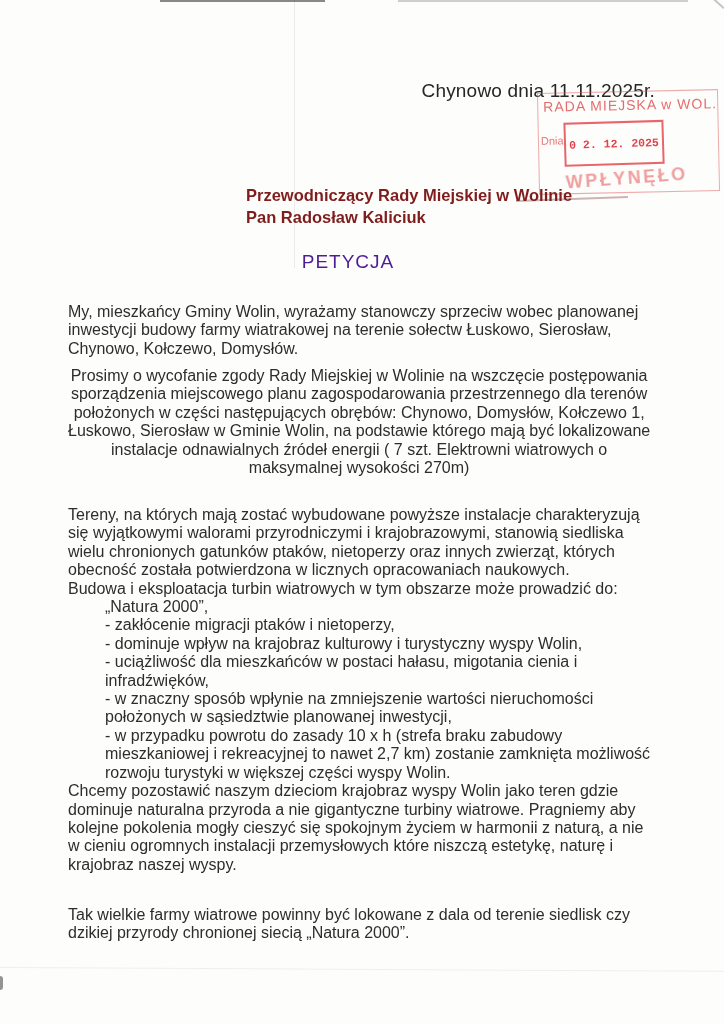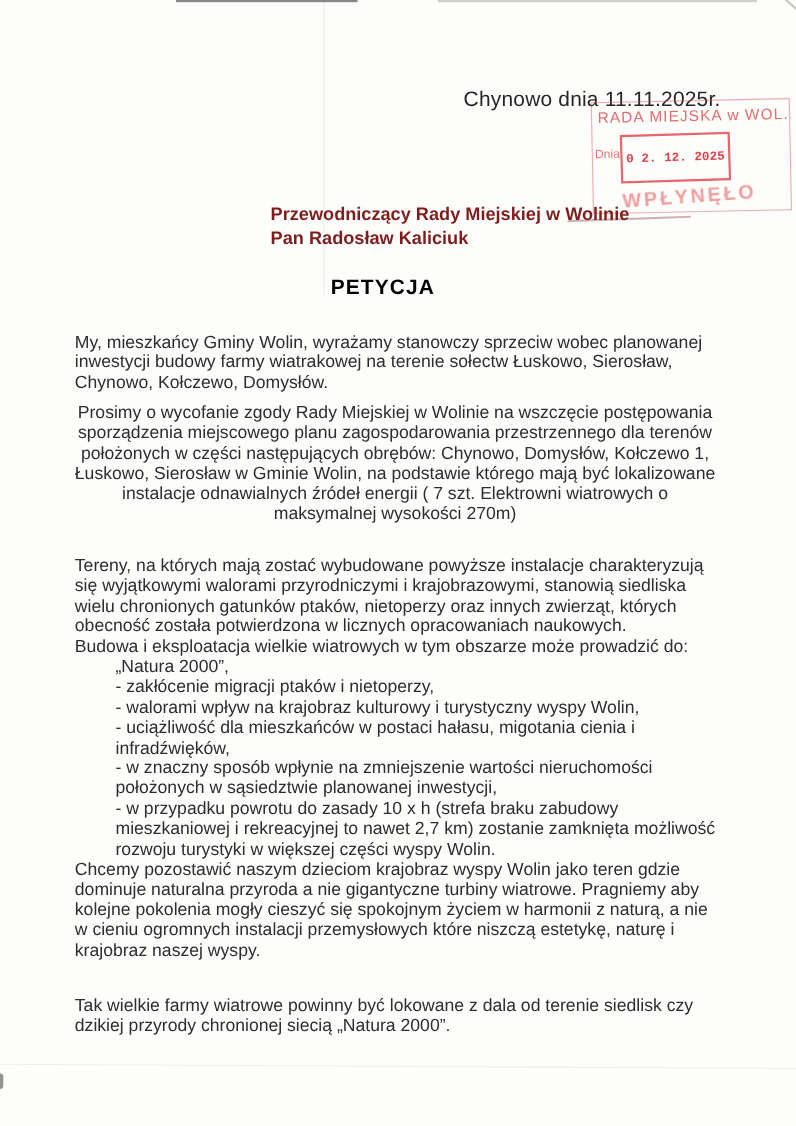--- a/index.html
+++ b/index.html
@@ -25,21 +25,21 @@
     position:absolute;top:80px;right:69px;
     font-size:19px;letter-spacing:.2px;color:#262626;
     white-space:nowrap;
   }
   .recipient{
     position:absolute;left:246px;top:184px;
     font-size:16.5px;font-weight:bold;line-height:22px;color:#7f1d1d;
   }
   .title{
     position:absolute;left:0;top:251px;width:696px;
-    text-align:center;font-size:19px;font-weight:bold;letter-spacing:1px;color:#000000;
+    text-align:center;font-size:19px;font-weight:normal;letter-spacing:1px;color:#4c1d95;
   }
   .para{position:absolute;left:68px;font-size:16px;line-height:18.4px;}
   .para .line{white-space:pre;}
   .p1{top:303px;}
   .p2{top:367px;text-align:center;}
   .block3{position:absolute;left:68px;top:506px;font-size:16px;line-height:18.4px;}
   .block3 .sub{position:static;left:auto;top:auto;}
   .bullets{margin-left:37px;}
   .p5{top:906px;}
   .line{white-space:pre;}
@@ -122,26 +122,26 @@
       <div class="line">instalacje odnawialnych źródeł energii ( 7 szt. Elektrowni wiatrowych o</div>
       <div class="line">maksymalnej wysokości 270m)</div>
     </div>
 
   <div class="block3">
     <div class="sub">
         <div class="line">Tereny, na których mają zostać wybudowane powyższe instalacje charakteryzują</div>
         <div class="line">się wyjątkowymi walorami przyrodniczymi i krajobrazowymi, stanowią siedliska</div>
         <div class="line">wielu chronionych gatunków ptaków, nietoperzy oraz innych zwierząt, których</div>
         <div class="line">obecność została potwierdzona w licznych opracowaniach naukowych.</div>
-        <div class="line">Budowa i eksploatacja wielkie wiatrowych w tym obszarze może prowadzić do:</div>
+        <div class="line">Budowa i eksploatacja turbin wiatrowych w tym obszarze może prowadzić do:</div>
       </div>
     <div class="sub bullets">
         <div class="line">„Natura 2000”,</div>
         <div class="line">- zakłócenie migracji ptaków i nietoperzy,</div>
-        <div class="line">- walorami wpływ na krajobraz kulturowy i turystyczny wyspy Wolin,</div>
+        <div class="line">- dominuje wpływ na krajobraz kulturowy i turystyczny wyspy Wolin,</div>
         <div class="line">- uciążliwość dla mieszkańców w postaci hałasu, migotania cienia i</div>
         <div class="line">infradźwięków,</div>
         <div class="line">- w znaczny sposób wpłynie na zmniejszenie wartości nieruchomości</div>
         <div class="line">położonych w sąsiedztwie planowanej inwestycji,</div>
         <div class="line">- w przypadku powrotu do zasady 10 x h (strefa braku zabudowy</div>
         <div class="line">mieszkaniowej i rekreacyjnej to nawet 2,7 km) zostanie zamknięta możliwość</div>
         <div class="line">rozwoju turystyki w większej części wyspy Wolin.</div>
       </div>
     <div class="sub">
         <div class="line">Chcemy pozostawić naszym dzieciom krajobraz wyspy Wolin jako teren gdzie</div>

